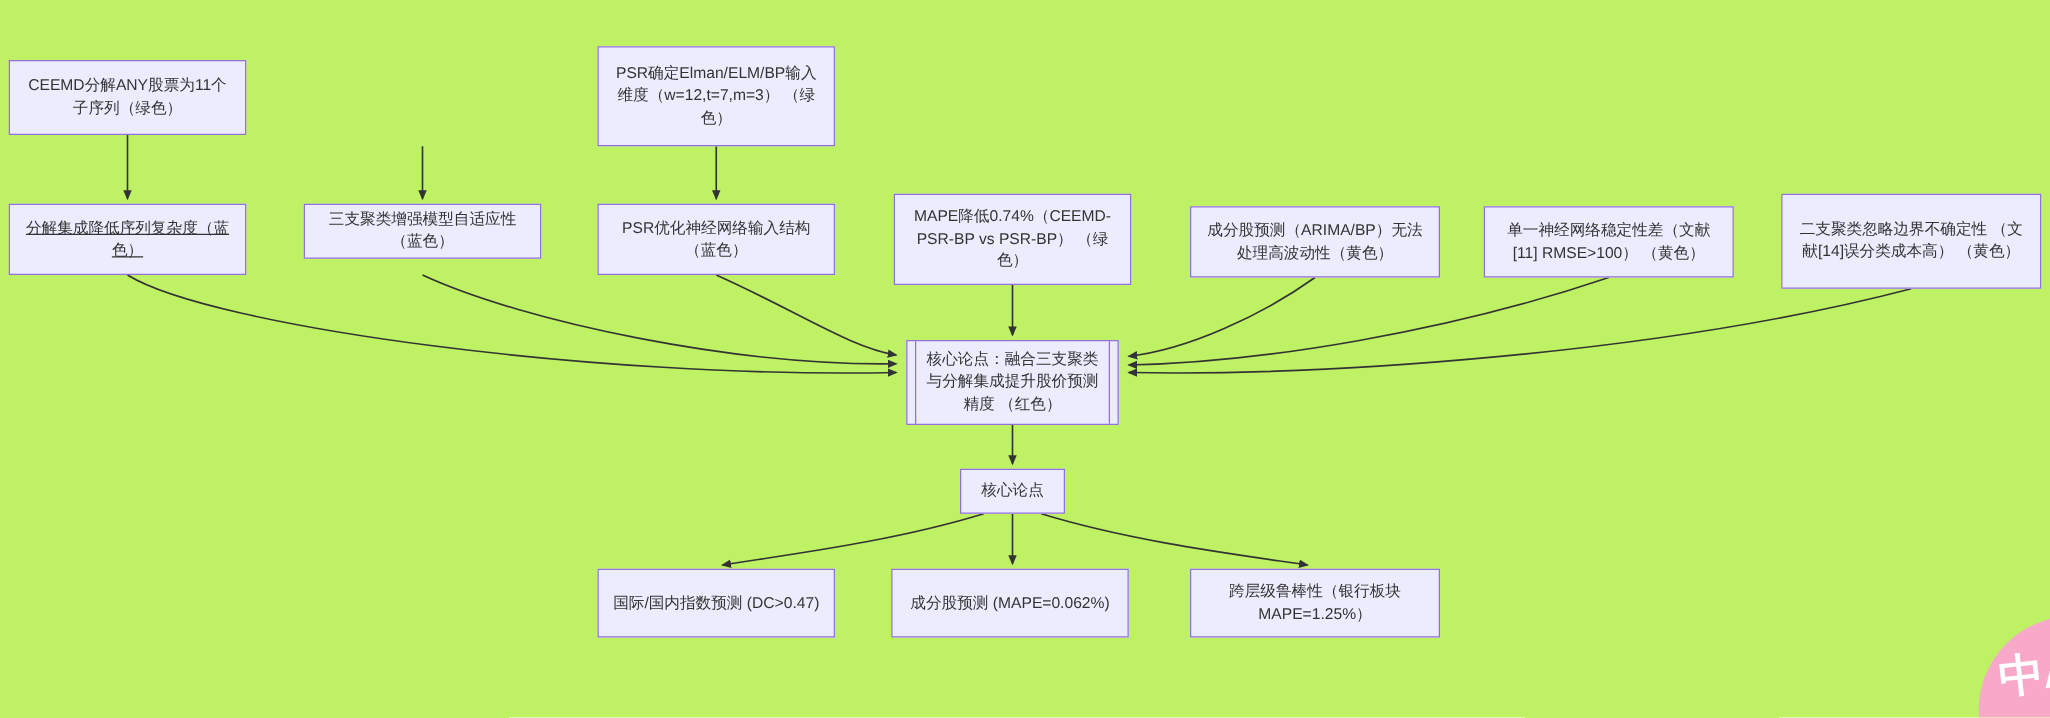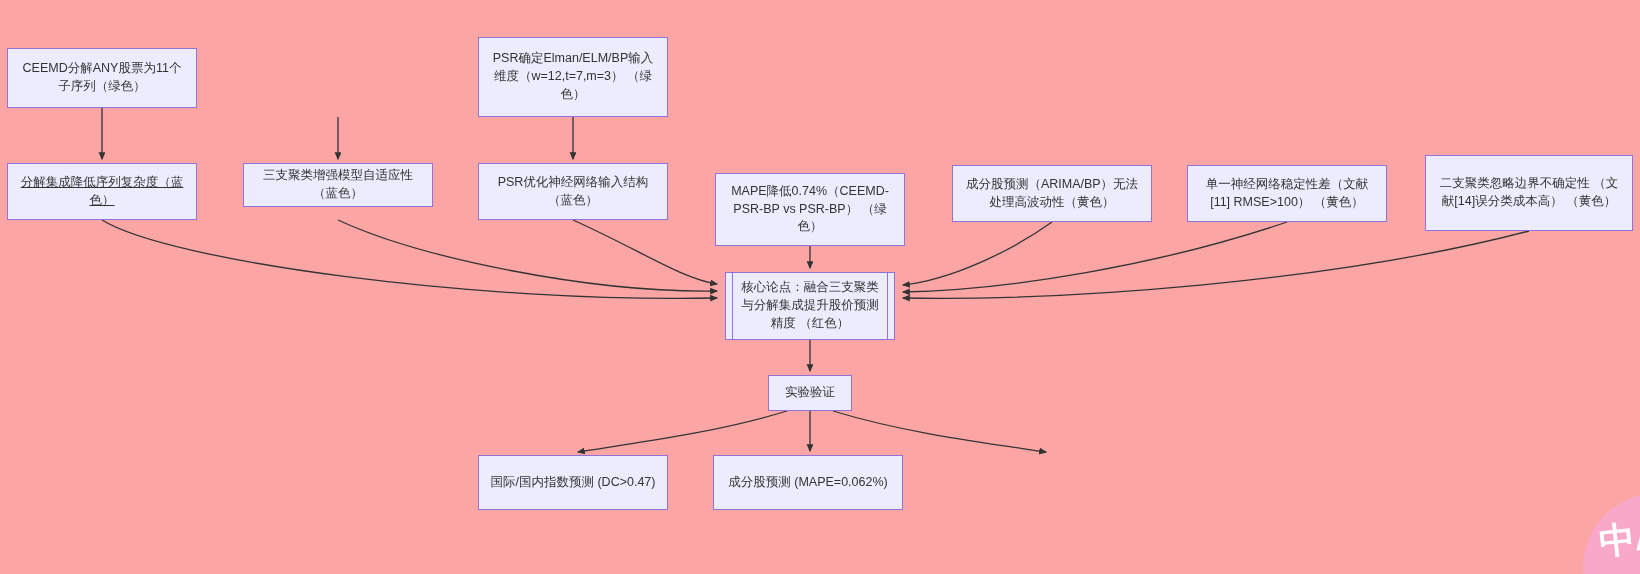--- a/index.html
+++ b/index.html
@@ -1,21 +1,21 @@
 <!DOCTYPE html>
 <html><head>
 <meta charset="utf-8">
 <style>
   html,body{margin:0;padding:0;background:#ffffff;}
   #canvas{
     position:relative;
     width:1640px;height:574px;
     overflow:hidden;
     font-family:"Liberation Sans","DejaVu Sans",sans-serif;
-    background:#fca5a5;
+    background:#bef264;
   }
   #edges{position:absolute;left:0;top:0;z-index:0;}
   .node{
     position:absolute;
     background:#ECECFF;
     border:1px solid #9370DB;
     color:#333333;
     font-size:12.5px;
     line-height:1.42;
     display:flex;align-items:center;justify-content:center;
@@ -24,21 +24,21 @@
     box-sizing:border-box;
     z-index:2;
   }
   
   .n-a{left:7px;  top:48px;  width:190px;height:60px;}
   .n-b{left:243px;top:37px;  width:190px;height:80px;}
   .n-c{left:478px;top:37px;  width:190px;height:80px;}
   .n-d{left:7px;  top:163px; width:190px;height:57px;text-decoration:underline;}
   .n-e{left:243px;top:163px; width:190px;height:44px;}
   .n-f{left:478px;top:163px; width:190px;height:57px;align-items:center;}
-  .n-g{left:715px;top:155px; width:190px;height:73px;margin-top:18px;}
+  .n-g{left:715px;top:155px; width:190px;height:73px;}
   .n-h{left:952px;top:165px; width:200px;height:57px;}
   .n-i{left:1187px;top:165px;width:200px;height:57px;}
   .n-j{left:1425px;top:155px;width:208px;height:76px;}
   .n-k{left:725px;top:272px; width:170px;height:68px;padding:4px 14px;}
   .n-l{left:768px;top:375px; width:84px; height:36px;}
   .n-m{left:478px;top:455px; width:190px;height:55px;}
   .n-n{left:713px;top:455px; width:190px;height:55px;}
   .n-o{left:952px;top:455px; width:200px;height:55px;}
   
   .dbl{position:absolute;top:0;bottom:0;width:0;border-left:1px solid #9370DB;}
@@ -115,27 +115,30 @@
     <span>二支聚类忽略边界不确定性 （文献[14]误分类成本高） （黄色）</span>
   </div>
 
   <div class="node n-k">
     <span class="dbl left"></span>
     <span class="dbl right"></span>
     <span>核心论点：融合三支聚类与分解集成提升股价预测精度 （红色）</span>
   </div>
 
   <div class="node n-l">
-    <span>实验验证</span>
+    <span>核心论点</span>
   </div>
 
   <div class="node n-m">
     <span>国际/国内指数预测 (DC&gt;0.47)</span>
   </div>
   <div class="node n-n">
     <span>成分股预测 (MAPE=0.062%)</span>
+  </div>
+  <div class="node n-o">
+    <span>跨层级鲁棒性（银行板块 MAPE=1.25%）</span>
   </div>
 
   <div class="watermark">
     <span class="wm-text">中A</span>
   </div>
 
 </div>
 
 </body></html>

